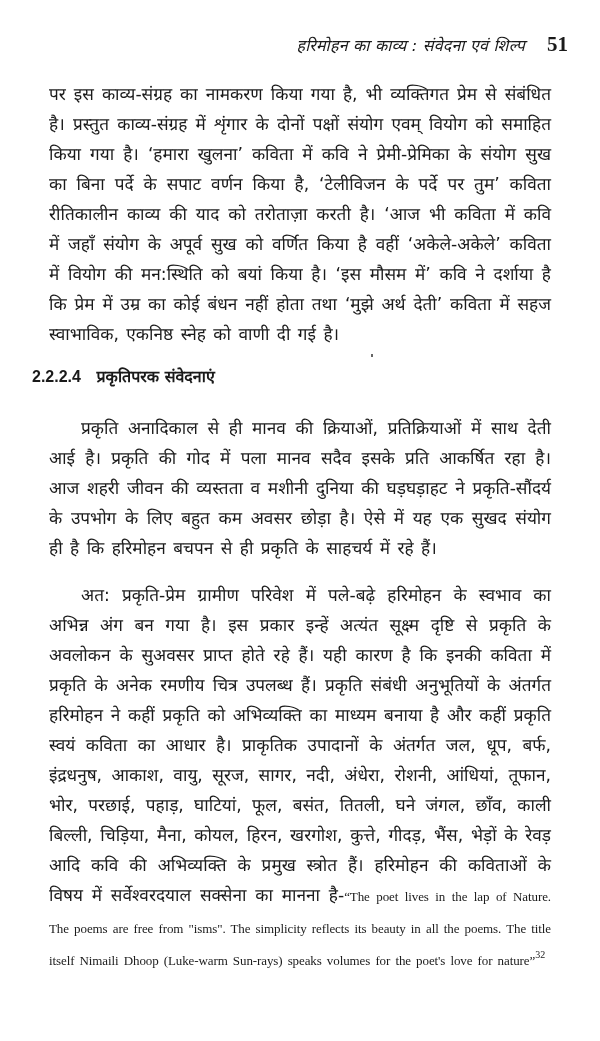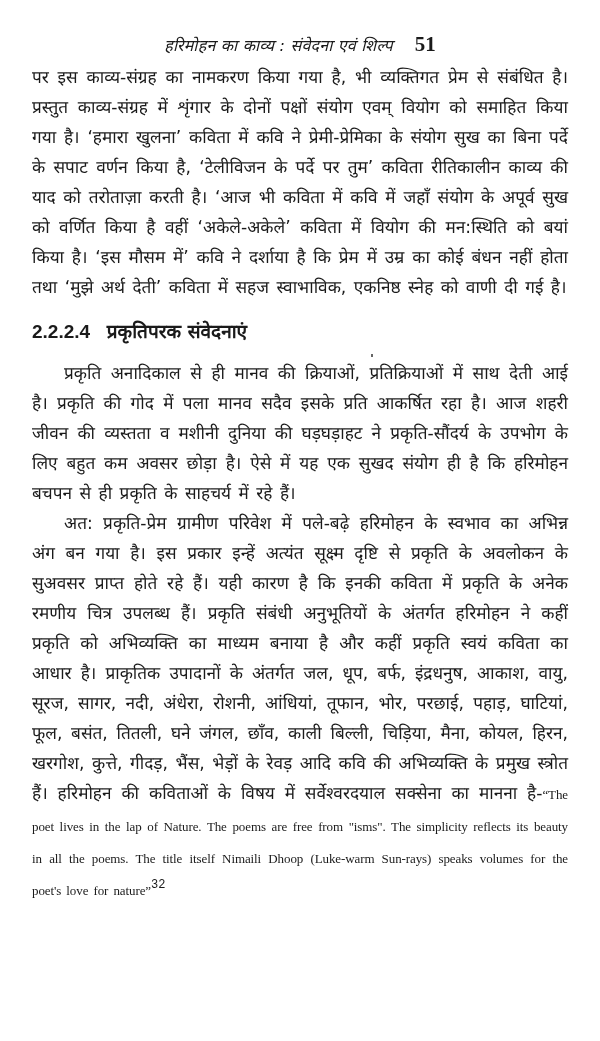--- a/index.html
+++ b/index.html
@@ -16,21 +16,21 @@
     font-family: "Liberation Serif", "DejaVu Serif", serif;
   }
   .page {
     position: absolute;
     left: 32px;
     top: 32px;
     width: 536px;
   }
   .running-header {
     display: flex;
-    justify-content: center;
+    justify-content: flex-end;
     align-items: baseline;
     height: 30px;
   }
   .header-title {
     font-family: "DejaVu Sans", sans-serif;
     font-style: italic;
     font-size: 16px;
     letter-spacing: 0.2px;
   }
   .page-number {
@@ -38,47 +38,47 @@
     font-weight: bold;
     font-size: 21px;
     margin-left: 22px;
   }
   .para {
     font-family: "DejaVu Sans", sans-serif;
     font-size: 17.2px;
     line-height: 30px;
     text-align: justify;
     text-align-last: left;
-    margin: 0;
+    margin: 17px;
     word-spacing: 2px;
   }
   .para.indent {
     text-indent: 32px;
   }
   .section-heading {
     font-family: "DejaVu Sans", sans-serif;
-    font-size: 19px;
+    font-size: 16px;
     font-weight: bold;
     margin: 14px 0 12px 0;
     height: 30px;
-    line-height: 30px;
+    line-height: 22px;
   }
   .section-number {
     font-family: "Liberation Sans", sans-serif;
     font-weight: bold;
     margin-right: 10px;
   }
   .quote-en {
     font-family: "Liberation Serif", serif;
     font-size: 13px;
     letter-spacing: -0.1px;
   }
   .footnote-ref {
-    font-family: Liberation Mono, monospace;
-    font-size: 12px;
+    font-family: Liberation Serif, serif;
+    font-size: 10px;
     vertical-align: super;
     line-height: 0;
   }
   .stray-mark {
     position: absolute;
     left: 371px;
     top: 354px;
     width: 2px;
     height: 3px;
     background: #666;

